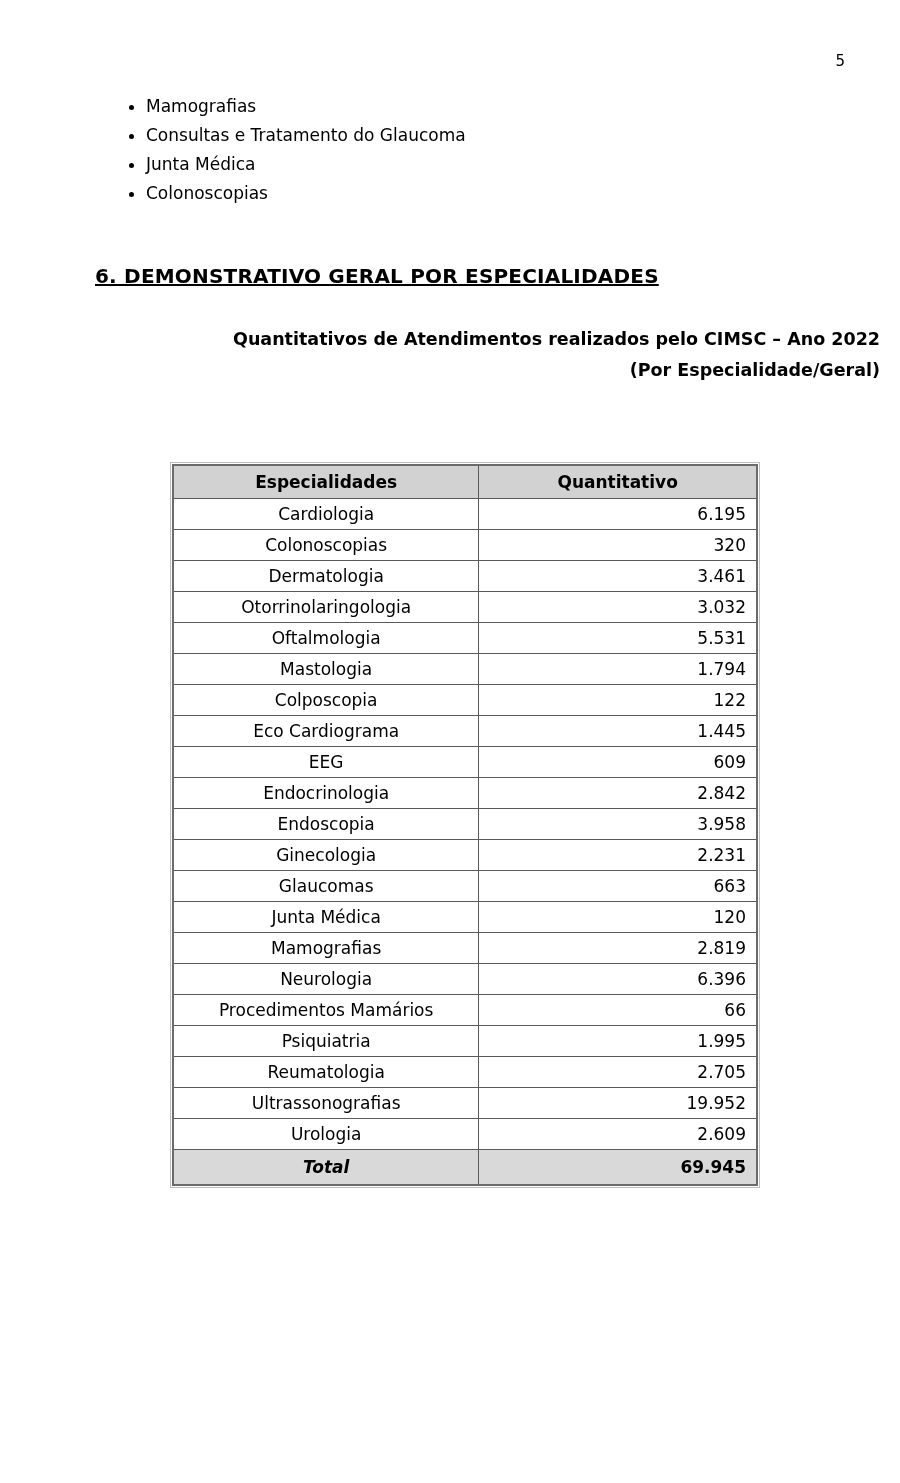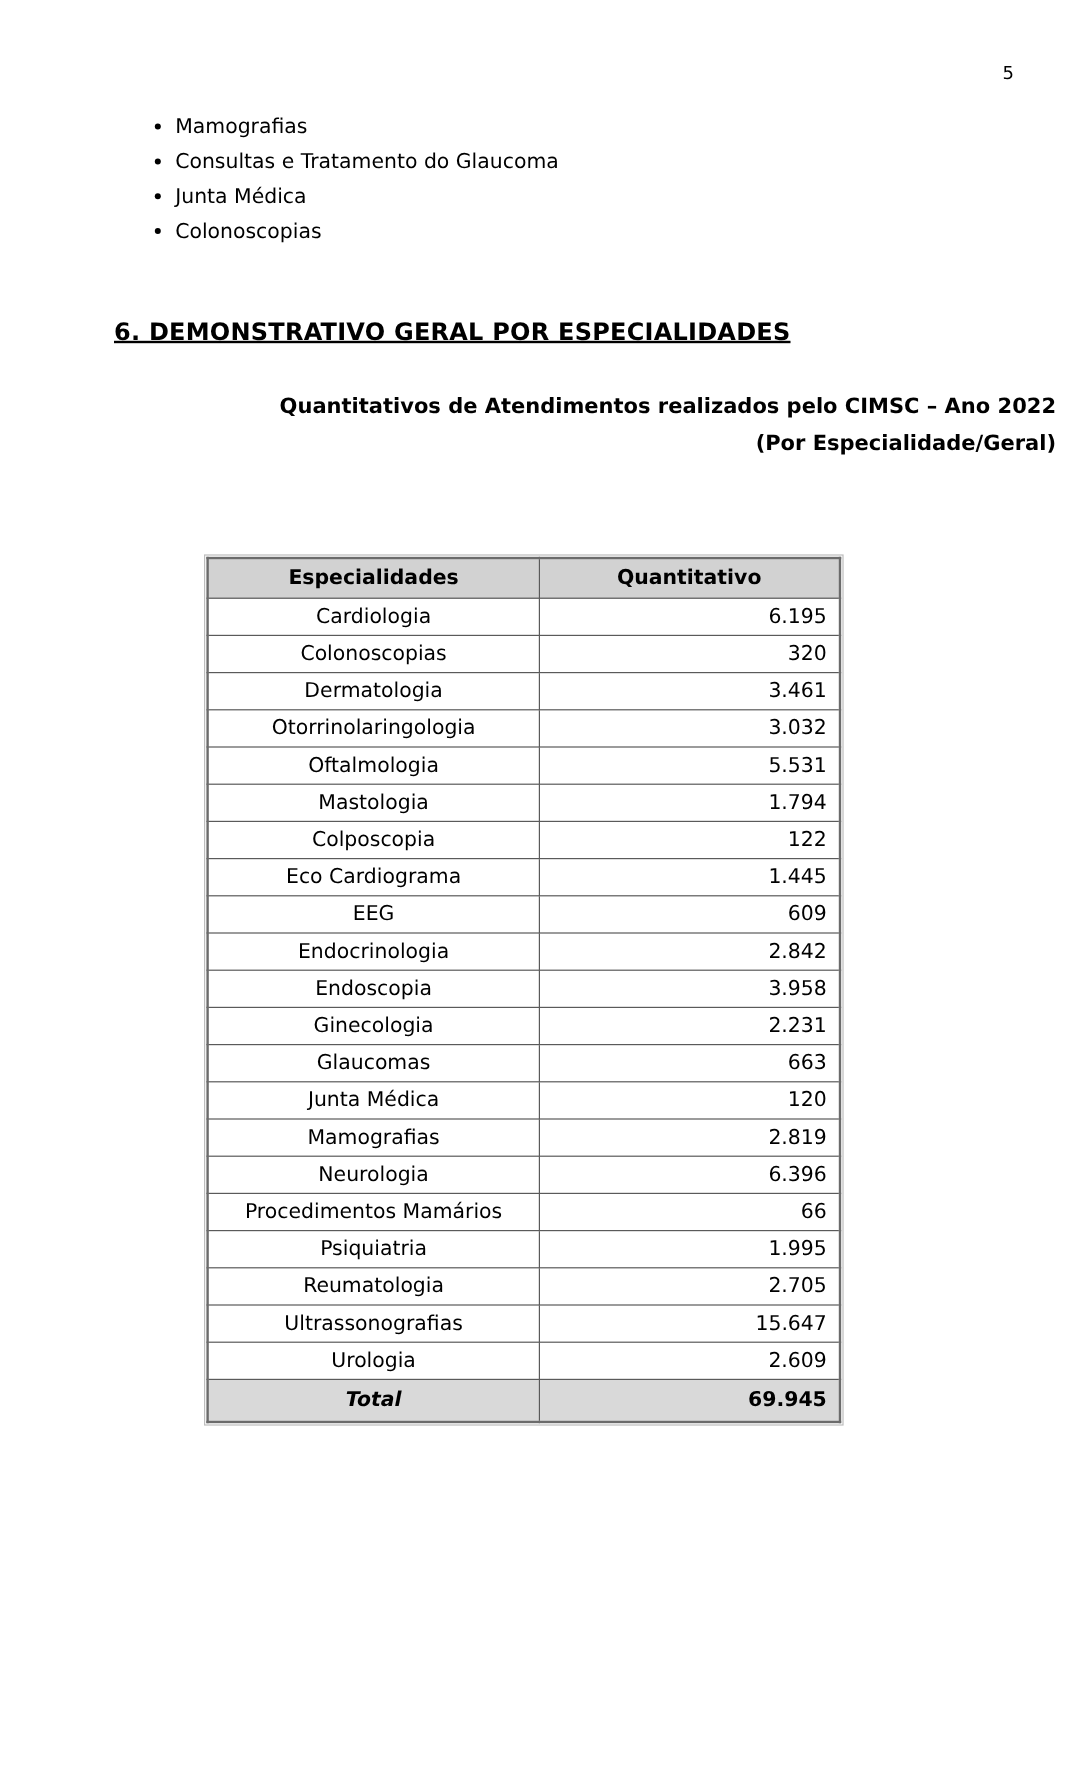--- a/index.html
+++ b/index.html
@@ -56,21 +56,21 @@
   }
 
   .table-wrap {
     position: absolute;
     top: 464px;
     left: 172px;
   }
 
   table.spec-table {
     border-collapse: collapse;
-    width: 529px;
+    width: 586px;
     border: 2px solid #6b6b6b;
     outline: 1px solid #bdbdbd;
     outline-offset: 1px;
   }
   table.spec-table th,
   table.spec-table td {
     border: 1px solid #5a5a5a;
     font-size: 17px;
     line-height: 22px;
     padding: 4px 10px;
@@ -205,21 +205,21 @@
         <tr>
           <td class="cell-name">Psiquiatria</td>
           <td class="cell-value">1.995</td>
         </tr>
         <tr>
           <td class="cell-name">Reumatologia</td>
           <td class="cell-value">2.705</td>
         </tr>
         <tr>
           <td class="cell-name">Ultrassonografias</td>
-          <td class="cell-value">15.647</td>
+          <td class="cell-value">19.952</td>
         </tr>
         <tr>
           <td class="cell-name">Urologia</td>
           <td class="cell-value">2.609</td>
         </tr>
       </tbody>
     <tfoot>
       <tr class="total-row">
         <td class="cell-name">Total</td>
         <td class="cell-value">69.945</td>

